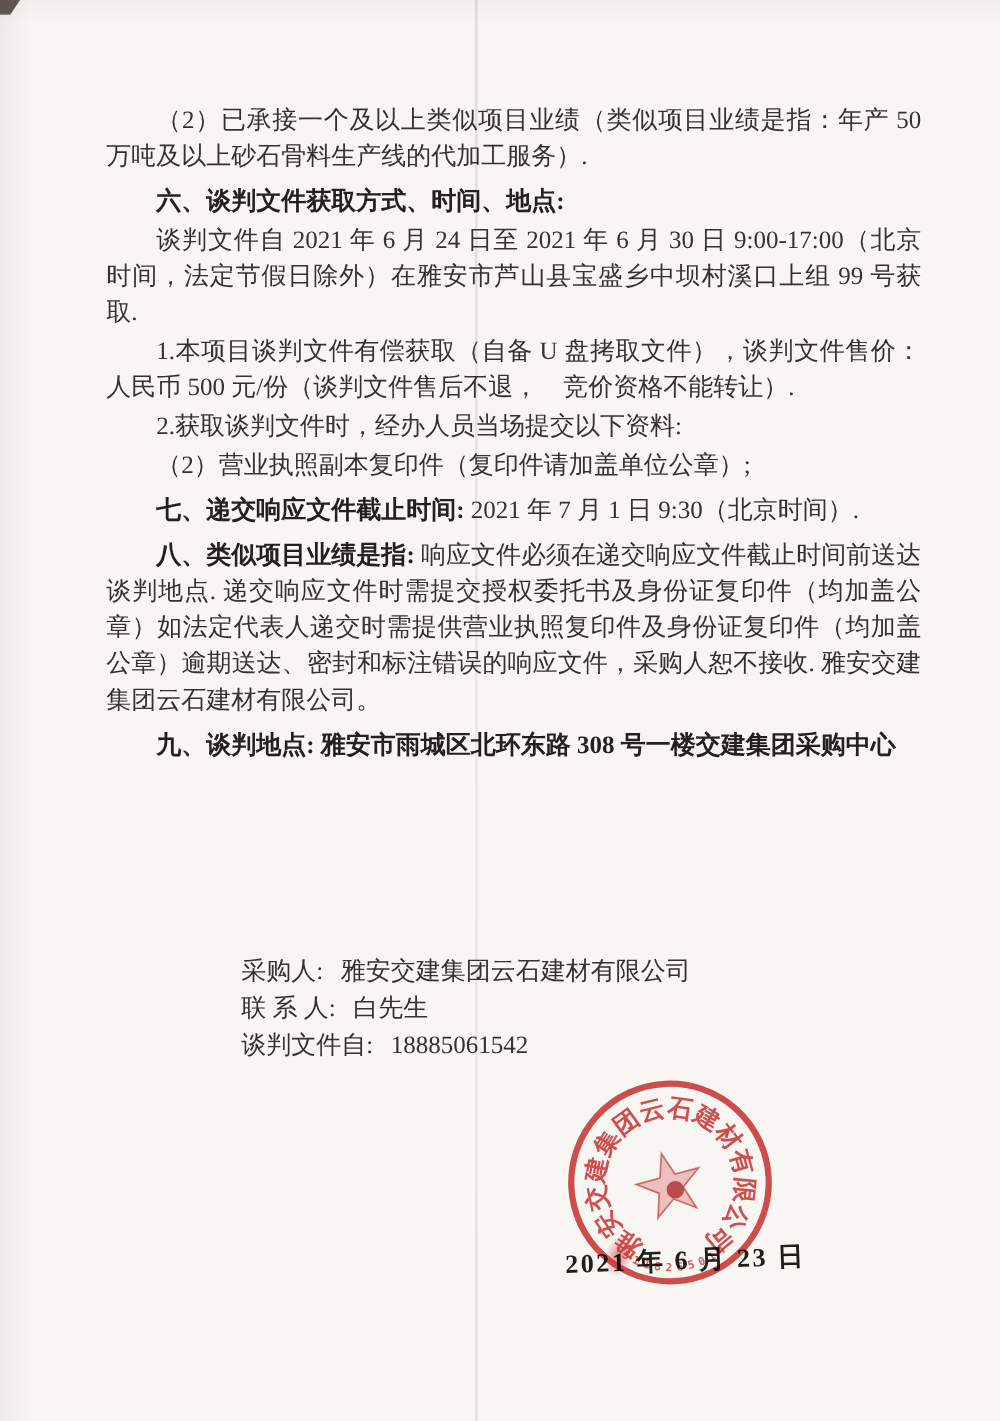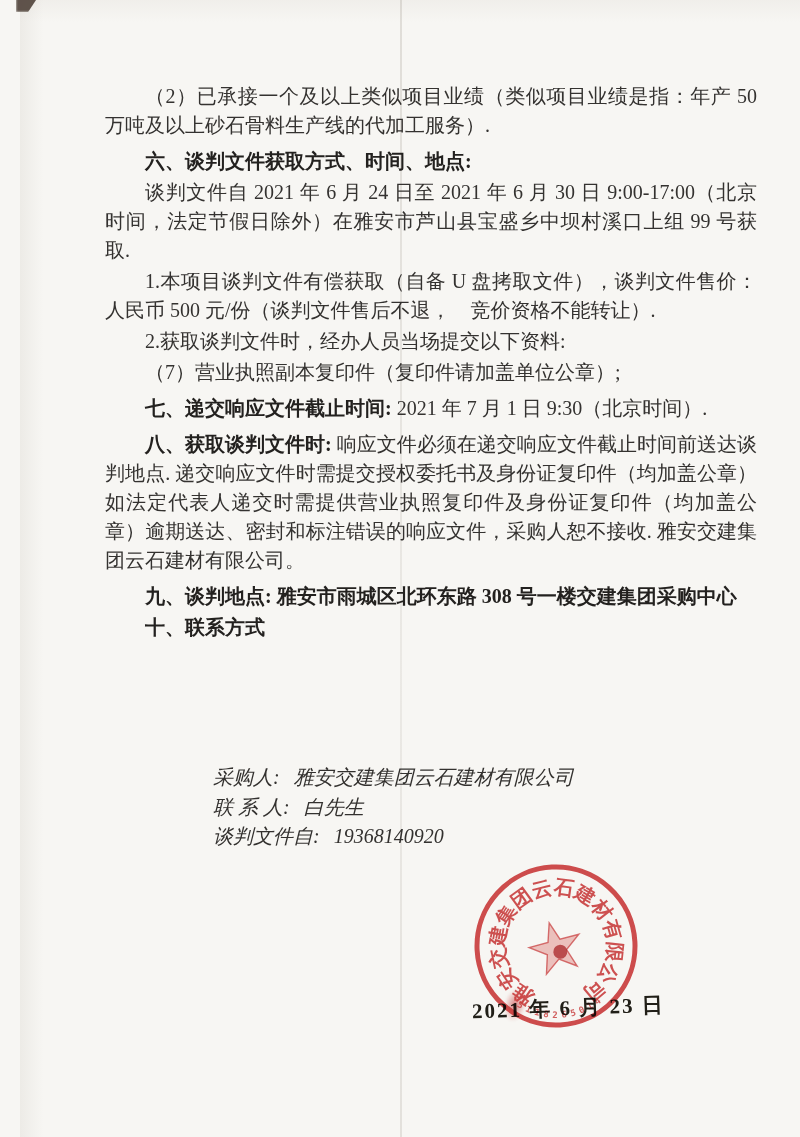--- a/index.html
+++ b/index.html
@@ -7,21 +7,20 @@
     width:800px;height:1137px;position:relative;overflow:hidden;
     background:#f7f6f3;
     font-family:"Liberation Serif","DejaVu Serif",serif;
   }
   .page{
     position:absolute;inset:0;
     background:
       linear-gradient(90deg, rgba(190,184,174,.18) 0, rgba(190,184,174,0) 3%),
       linear-gradient(180deg, rgba(190,184,174,.12) 0, rgba(190,184,174,0) 2%),
       #f7f6f3;
-    margin-left: 20px;
   }
   .corner-mark{
     position:absolute;left:-4px;top:-3px;width:22px;height:15px;
     background:#53463e;filter:blur(1px);
     clip-path:polygon(0 0,100% 0,55% 100%,0 100%);
     opacity:.92;
   }
   .crease{
     position:absolute;left:380px;top:0;width:2px;height:1137px;
     background:linear-gradient(180deg, rgba(150,142,130,.30), rgba(150,142,130,.16) 60%, rgba(150,142,130,.26));
@@ -32,21 +31,21 @@
     color:#343230;font-size:20px;line-height:29px;
     text-align:justify;
   }
   .content p{margin:2px 0 0;text-indent:2em;}
   .content p.gap-lg{margin-top:7px;}
   .content b{color:#23211f;}
   .contacts{
     position:absolute;left:193px;top:763px;width:480px;
     color:#33312f;font-size:20px;line-height:29.5px;
   }
-  .contact-line{white-space:nowrap;font-style:italic;}
+  .contact-line{white-space:nowrap;}
   .contact-line .lbl{display:inline-block;}
   .contact-line .val{margin-left:14px;}
   .stamp{
     position:absolute;left:450px;top:860px;width:172px;height:172px;
     opacity:.92;transform:rotate(-3deg);
   }
   .stamp-smear{
     position:absolute;left:484px;top:988px;width:22px;height:34px;border-radius:50%;
     background:radial-gradient(ellipse at center, rgba(198,52,52,.6), rgba(198,52,52,0) 70%);
     filter:blur(1px);transform:rotate(14deg);
@@ -64,31 +63,30 @@
 <div class="page">
   <div class="corner-mark"></div>
   <div class="crease"></div>
 
   <div class="content" id="paragraphs">
       <p><span>（2）已承接一个及以上类似项目业绩（类似项目业绩是指：年产 50 万吨及以上砂石骨料生产线的代加工服务）.</span></p>
       <p class="gap-lg"><b>六、谈判文件获取方式、时间、地点:</b></p>
       <p><span>谈判文件自 2021 年 6 月 24 日至 2021 年 6 月 30 日 9:00-17:00（北京时间，法定节假日除外）在雅安市芦山县宝盛乡中坝村溪口上组 99 号获取.</span></p>
       <p><span>1.本项目谈判文件有偿获取（自备 U 盘拷取文件），谈判文件售价：人民币 500 元/份（谈判文件售后不退，　竞价资格不能转让）.</span></p>
       <p><span>2.获取谈判文件时，经办人员当场提交以下资料:</span></p>
-      <p><span>（7）营业执照副本复印件（复印件请加盖单位公章）;</span></p>
+      <p><span>（2）营业执照副本复印件（复印件请加盖单位公章）;</span></p>
       <p class="gap-lg"><b>七、递交响应文件截止时间:</b><span> 2021 年 7 月 1 日 9:30（北京时间）.</span></p>
-      <p class="gap-lg"><b>八、获取谈判文件时:</b><span> 响应文件必须在递交响应文件截止时间前送达谈判地点. 递交响应文件时需提交授权委托书及身份证复印件（均加盖公章）如法定代表人递交时需提供营业执照复印件及身份证复印件（均加盖公章）逾期送达、密封和标注错误的响应文件，采购人恕不接收. 雅安交建集团云石建材有限公司。</span></p>
+      <p class="gap-lg"><b>八、类似项目业绩是指:</b><span> 响应文件必须在递交响应文件截止时间前送达谈判地点. 递交响应文件时需提交授权委托书及身份证复印件（均加盖公章）如法定代表人递交时需提供营业执照复印件及身份证复印件（均加盖公章）逾期送达、密封和标注错误的响应文件，采购人恕不接收. 雅安交建集团云石建材有限公司。</span></p>
       <p class="gap-lg"><b>九、谈判地点: 雅安市雨城区北环东路 308 号一楼交建集团采购中心</b></p>
-      <p><b>十、联系方式</b></p>
     </div>
 
   <div class="contacts" id="contacts">
       <div class="contact-line"><span class="lbl">采购人:</span><span class="val">雅安交建集团云石建材有限公司</span></div>
       <div class="contact-line"><span class="lbl">联 系 人:</span><span class="val">白先生</span></div>
-      <div class="contact-line"><span class="lbl">谈判文件自:</span><span class="val">19368140920</span></div>
+      <div class="contact-line"><span class="lbl">谈判文件自:</span><span class="val">18885061542</span></div>
     </div>
 
   <svg class="stamp" id="stamp-svg" viewBox="0 0 172 172">
       <circle cx="86" cy="86" r="79" fill="none" stroke="#c63434" stroke-width="5" opacity="0.95"></circle>
       <polygon points="80.4,62.6 90.3,79.4 109.4,75.5 96.4,90.1 106.1,107.1 88.2,99.3 75.0,113.7 76.9,94.3 59.1,86.2 78.2,82.0" fill="rgba(214,92,88,0.38)" stroke="rgba(198,52,52,0.75)" stroke-width="1.4"></polygon>
       <circle cx="90" cy="92" r="7" fill="rgba(168,30,34,0.8)"></circle>
       <text x="50.49291363402916" y="133.1194950927903" fill="#c63434" font-size="20" font-weight="bold" text-anchor="middle" dominant-baseline="central" transform="rotate(-143.0 50.5 133.1)" font-family="&quot;Liberation Serif&quot;,serif" opacity="0.92">雅</text>
       <text x="35.42712925857537" y="116.3872464196932" fill="#c63434" font-size="20" font-weight="bold" text-anchor="middle" dominant-baseline="central" transform="rotate(-121.0 35.4 116.4)" font-family="&quot;Liberation Serif&quot;,serif" opacity="0.92">安</text>
       <text x="27.726387904886877" y="95.22963343737364" fill="#c63434" font-size="20" font-weight="bold" text-anchor="middle" dominant-baseline="central" transform="rotate(-99.0 27.7 95.2)" font-family="&quot;Liberation Serif&quot;,serif" opacity="0.92">交</text>
       <text x="28.51216617767112" y="72.72788779371197" fill="#c63434" font-size="20" font-weight="bold" text-anchor="middle" dominant-baseline="central" transform="rotate(-77.0 28.5 72.7)" font-family="&quot;Liberation Serif&quot;,serif" opacity="0.92">建</text>

